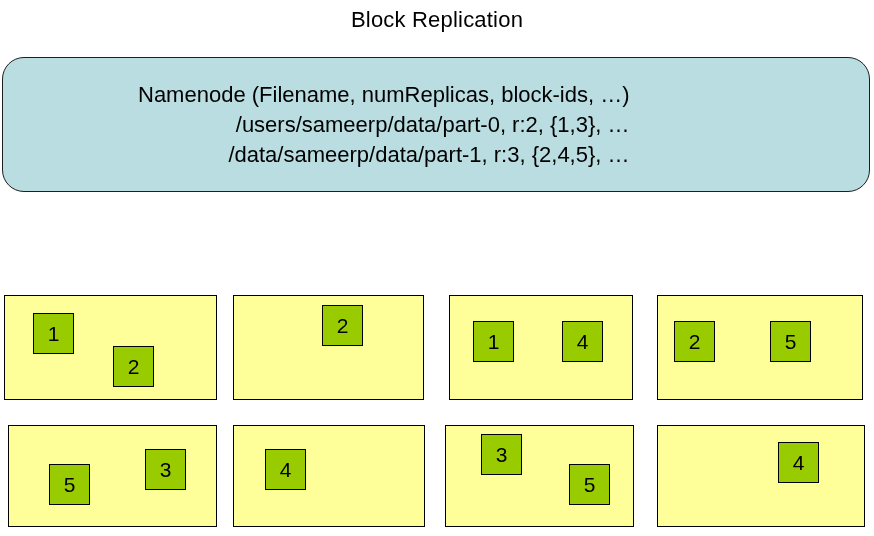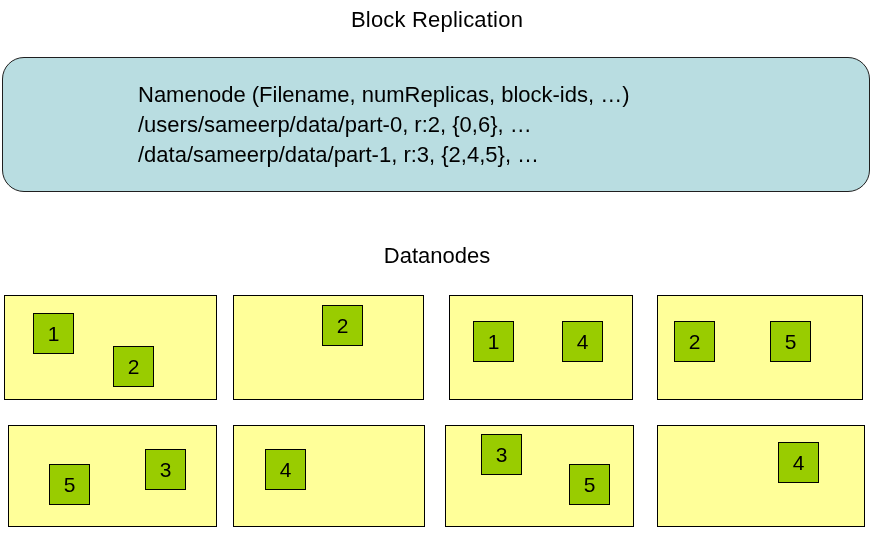--- a/index.html
+++ b/index.html
@@ -37,20 +37,21 @@
     border: 1.5px solid #1f1f1f;
     border-radius: 22px;
   }
   .namenode-text {
     position: absolute;
     left: 135px;
     top: 22px;
     font-size: 22px;
     line-height: 30px;
     white-space: nowrap;
+    text-align: right;
   }
   .datanodes-label {
     position: absolute;
     top: 243px;
     left: 0;
     width: 874px;
     text-align: center;
     font-size: 22px;
   }
   .datanode {
@@ -83,26 +84,25 @@
 </head>
 <body>
 
 <div class="stage">
 
   <div class="diagram-title">Block Replication</div>
 
   <div class="namenode">
     <div class="namenode-text">
       <div>Namenode (Filename, numReplicas, block-ids, …)</div>
-      <div>/users/sameerp/data/part-0, r:2, {0,6}, …</div>
+      <div>/users/sameerp/data/part-0, r:2, {1,3}, …</div>
       <div>/data/sameerp/data/part-1, r:3, {2,4,5}, …</div>
     </div>
   </div>
 
-  <div class="datanodes-label">Datanodes</div>
 
   <div class="datanode dn1">
     <div class="block" style="left:28px; top:17px;">1</div>
     <div class="block" style="left:108px; top:50px;">2</div>
   </div>
 
   <div class="datanode dn2">
     <div class="block" style="left:88px; top:9px;">2</div>
   </div>
 

